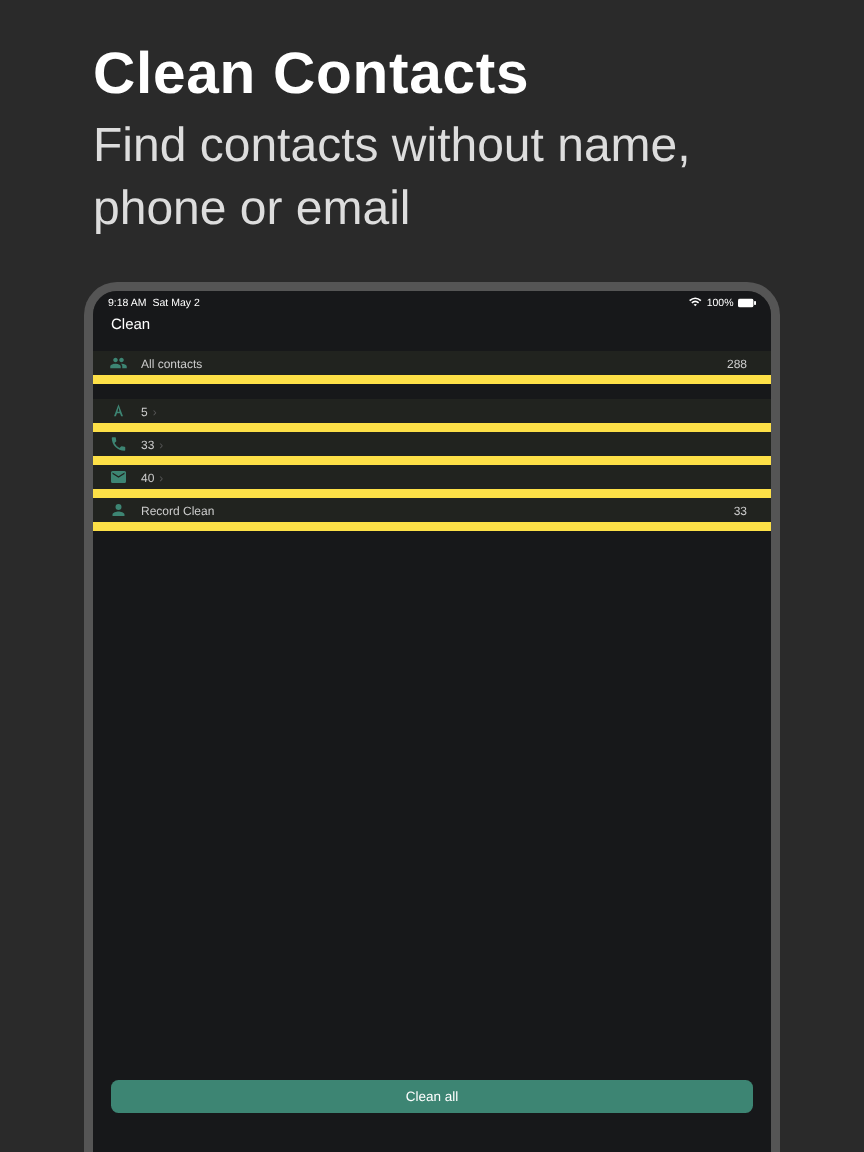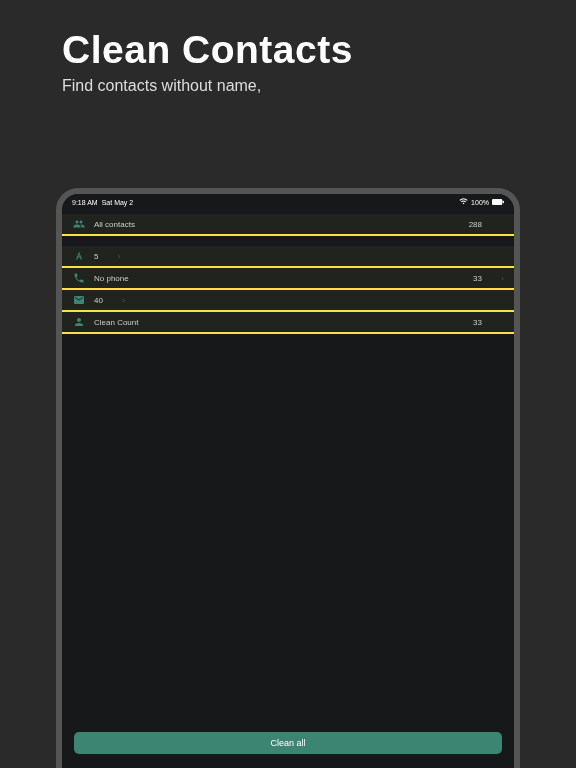--- a/index.html
+++ b/index.html
@@ -17,21 +17,21 @@
     }
     .promo-title {
       color: #fff;
       font-size: 39px;
       font-weight: 700;
       padding: 28px 0 0 62px;
       letter-spacing: 0.5px;
     }
     .promo-subtitle {
       color: #ddd;
-      font-size: 16px;
+      font-size: 32px;
       font-weight: 400;
       padding: 4px 0 0 62px;
       line-height: 1.3;
     }
     .device-frame {
       position: absolute;
       left: 56px;
       top: 188px;
       width: 464px;
       height: 580px;
@@ -79,21 +79,21 @@
     }
     .list-section + .list-section {
       margin-top: 10px;
     }
     .list-row {
       display: flex;
       align-items: center;
       background: #21231f;
       height: 22px;
       padding: 0 10px;
-      border-bottom: 2px solid #fde047;
+      border-bottom: 6px solid #fde047;
     }
     .row-icon {
       width: 14px;
       height: 14px;
       display: flex;
       align-items: center;
       justify-content: center;
       margin-right: 8px;
     }
     .row-icon svg {
@@ -101,51 +101,52 @@
       height: 12px;
     }
     .row-label {
       color: #ccc;
       font-size: 8px;
       flex: 1;
     }
     .row-count {
       color: #ccc;
       font-size: 8px;
-      margin-right: 16px;
+      margin-right: 0;
     }
     .row-chevron {
       color: #555;
       font-size: 8px;
       width: 6px;
       text-align: right;
     }
     .row-chevron.hidden {
       visibility: hidden;
     }
     .bottom-button-area {
       margin-top: auto;
-      padding: 8px 12px 14px 12px;
+      padding: 8px 12px 26px 12px;
     }
     .clean-button {
       background: #3d8573;
       color: #fff;
       text-align: center;
       font-size: 9px;
       padding: 6px 0;
       border-radius: 5px;
       cursor: pointer;
     }
   </style>
 </head>
 <body>
 
 <div class="promo-title">Clean Contacts</div>
 <div class="promo-subtitle">
   <span>Find contacts without name,</span><br>
+  <span>phone or email</span>
 </div>
 
 <div class="device-frame">
   <div class="screen">
 
     <div class="status-bar">
       <div class="status-left">
         <span>9:18 AM</span>
         <span>Sat May 2</span>
       </div>
@@ -158,20 +159,21 @@
         <span>100%</span>
         <span class="battery-icon">
           <svg viewBox="0 0 14 7" width="12" height="6">
               <rect x="0" y="0" width="12" height="7" rx="1.5" fill="#fff"></rect>
               <rect x="12.5" y="2" width="1.5" height="3" rx="0.5" fill="#fff"></rect>
             </svg>
         </span>
       </div>
     </div>
 
+    <div class="nav-title">Clean</div>
 
     <div class="list-section">
       <div class="list-row">
         <span class="row-icon">
           <svg viewBox="0 0 24 24">
               <path fill="#3d8573" d="M16 11c1.66 0 3-1.34 3-3s-1.34-3-3-3-3 1.34-3 3 1.34 3 3 3zm-8 0c1.66 0 3-1.34 3-3S9.66 5 8 5 5 6.34 5 8s1.34 3 3 3zm0 2c-2.33 0-7 1.17-7 3.5V19h14v-2.5C15 14.17 10.33 13 8 13zm8 0c-.29 0-.62.02-.97.05 1.16.84 1.97 1.97 1.97 3.45V19h6v-2.5c0-2.33-4.67-3.5-7-3.5z"></path>
             </svg>
         </span>
         <span class="row-label">All contacts</span>
         <span class="row-count">288</span>
@@ -188,40 +190,39 @@
         </span>
         <span class="row-count">5</span>
         <span class="row-chevron">›</span>
       </div>
       <div class="list-row">
         <span class="row-icon">
           <svg viewBox="0 0 24 24">
               <path fill="#3d8573" d="M6.62 10.79a15.05 15.05 0 0 0 6.59 6.59l2.2-2.2a1 1 0 0 1 1.02-.24c1.12.37 2.33.57 3.57.57a1 1 0 0 1 1 1V20a1 1 0 0 1-1 1C10.61 21 3 13.39 3 4a1 1 0 0 1 1-1h3.5a1 1 0 0 1 1 1c0 1.25.2 2.45.57 3.57a1 1 0 0 1-.25 1.02l-2.2 2.2z"></path>
             </svg>
         </span>
-        <span class="row-label">No phone</span>
         <span class="row-count">33</span>
         <span class="row-chevron">›</span>
       </div>
       <div class="list-row">
         <span class="row-icon">
           <svg viewBox="0 0 24 24">
               <path fill="#3d8573" d="M20 4H4a2 2 0 0 0-2 2v12a2 2 0 0 0 2 2h16a2 2 0 0 0 2-2V6a2 2 0 0 0-2-2zm0 4-8 5-8-5V6l8 5 8-5v2z"></path>
             </svg>
         </span>
         <span class="row-count">40</span>
         <span class="row-chevron">›</span>
       </div>
       <div class="list-row">
         <span class="row-icon">
           <svg viewBox="0 0 24 24">
               <path fill="#3d8573" d="M12 12a4 4 0 1 0-4-4 4 4 0 0 0 4 4zm0 2c-2.67 0-8 1.34-8 4v2h16v-2c0-2.66-5.33-4-8-4z"></path>
             </svg>
         </span>
-        <span class="row-label">Clean Count</span>
+        <span class="row-label">Record Clean</span>
         <span class="row-count">33</span>
         <span class="row-chevron hidden">›</span>
       </div>
     </div>
 
     <div class="bottom-button-area">
       <div class="clean-button">Clean all</div>
     </div>
 
   </div>

